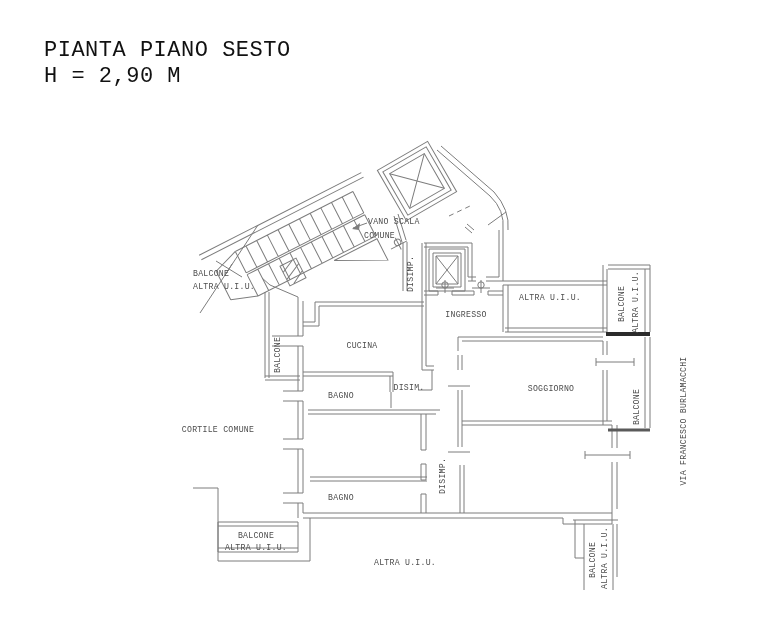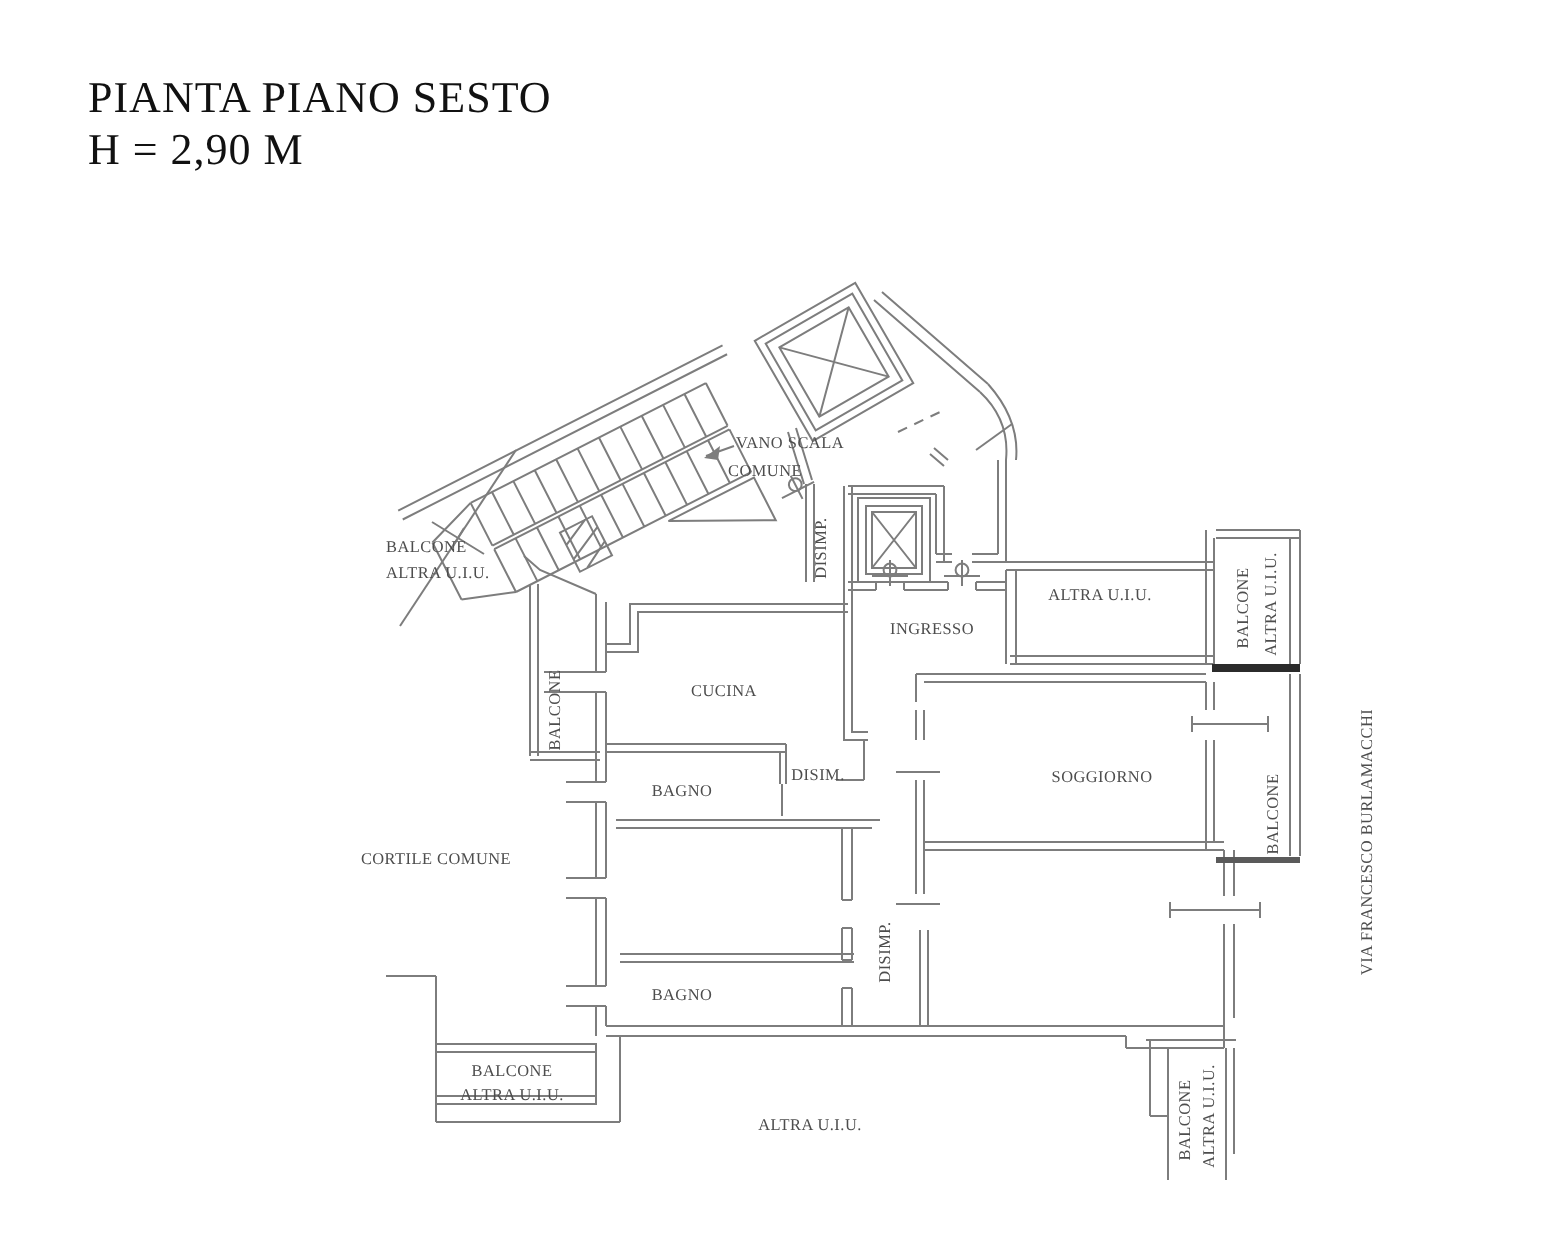--- a/index.html
+++ b/index.html
@@ -1,20 +1,20 @@
 <!DOCTYPE html>
 <html style="--background: #ffffff; --wall: #7d7d7d; --label: #4d4d4d; --title: #111111; --divider: #2b2b2b;"><head>
 <meta charset="utf-8">
 <style>
   :root{
     --background:#ffffff; --wall:#7d7d7d; --label:#4d4d4d; --title:#111111; --divider:#2b2b2b;
   }
   html,body{margin:0;padding:0;background:var(--background);}
   #stage{position:relative;width:778px;height:619px;background:var(--background);overflow:hidden;
-         font-family:Liberation Serif, serif;}
+         font-family:Liberation Mono, monospace;}
   svg{display:block}
   .w{stroke:var(--wall);stroke-width:1;fill:none;}
   .dash{stroke:var(--wall);stroke-width:1;fill:none;stroke-dasharray:5 4;}
   .thk{stroke:var(--divider);stroke-width:4;fill:none;}
   .thk2{stroke:#5a5a5a;stroke-width:3;fill:none;}
   .lbl{fill:var(--label);font-size:8.2px;letter-spacing:.25px;}
   .ttl{fill:var(--title);font-size:22px;letter-spacing:.5px;}
   .arrowhead{fill:var(--wall);stroke:none;}
 </style>
 </head>

